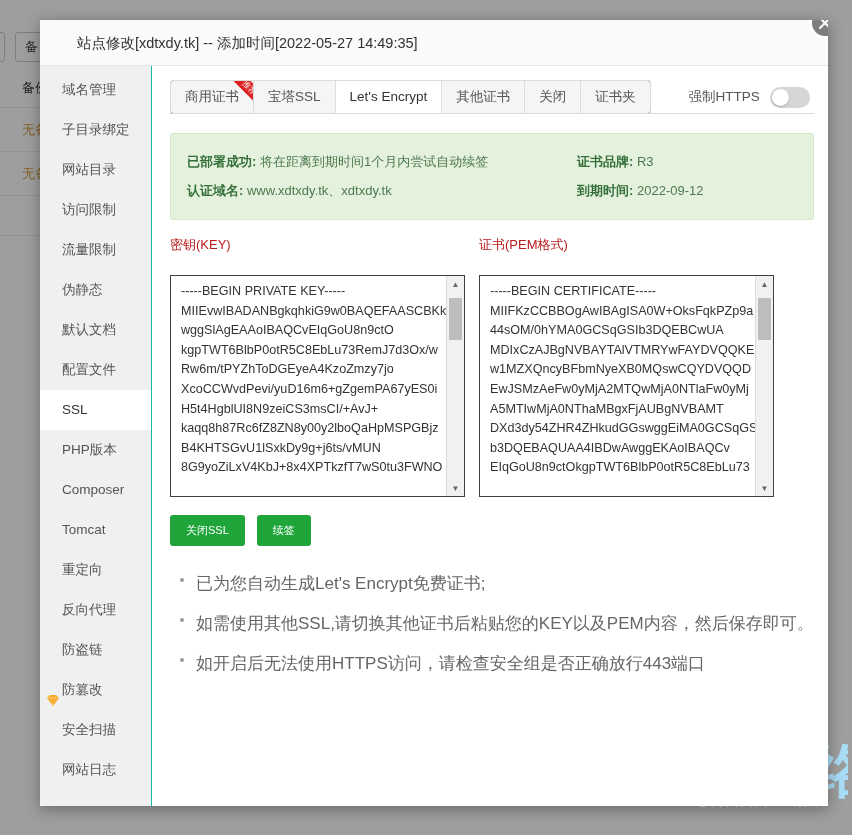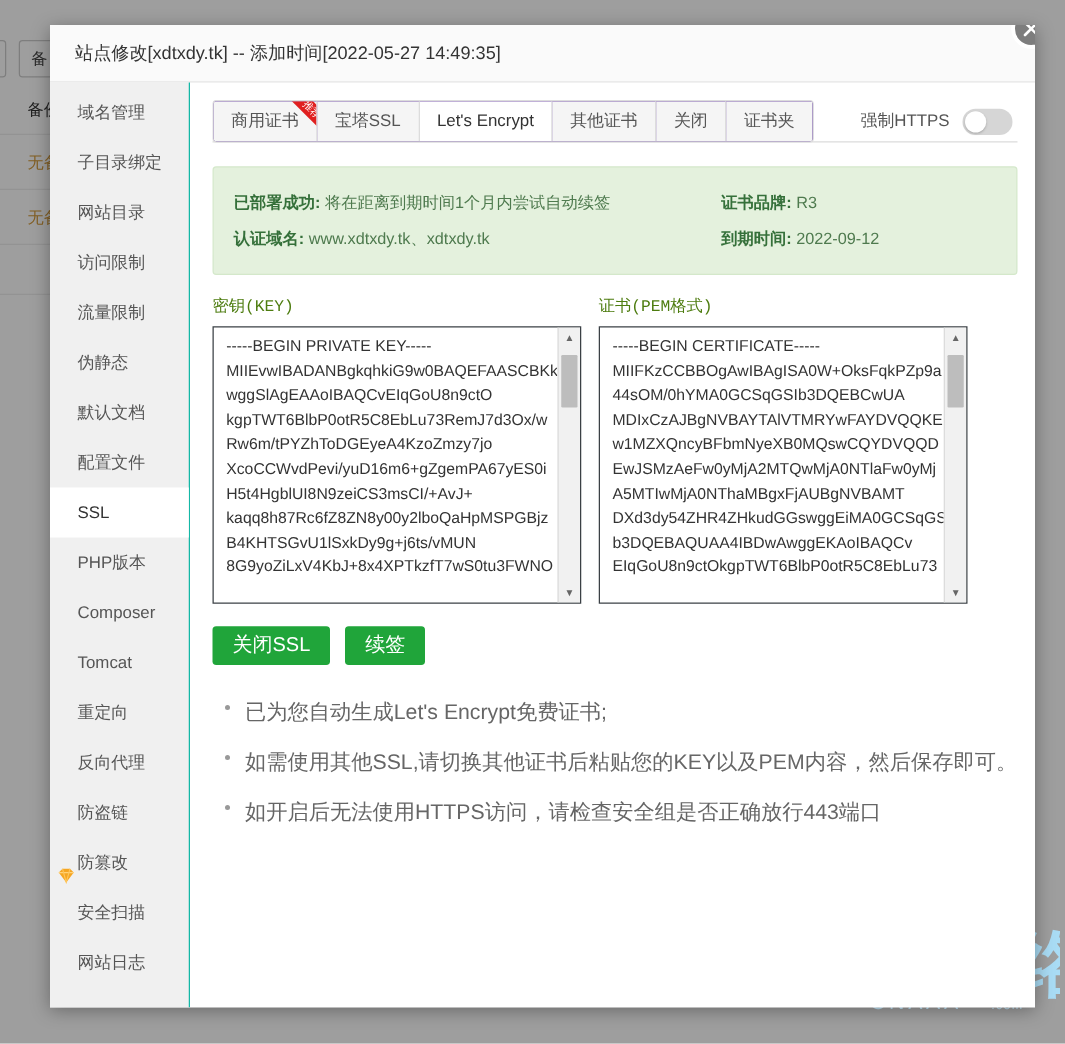--- a/index.html
+++ b/index.html
@@ -80,21 +80,21 @@
     top: 20px;
     width: 788px;
     height: 786px;
     background: #ffffff;
     box-shadow: 0 3px 14px rgba(0,0,0,0.35);
     overflow: hidden;
   }
   #modal-title {
     height: 46px;
     line-height: 46px;
-    padding-left: 20px;
+    padding-left: 37px;
     font-size: 14.5px;
     color: #333;
     background: #fafafa;
     border-bottom: 1px solid #e6e6e6;
     box-sizing: border-box;
     white-space: nowrap;
   }
   #close-btn {
     position: absolute;
     right: -13px;
@@ -259,24 +259,23 @@
 
   
   #ta-row {
     display: flex;
     gap: 14px;
     margin-top: 16px;
   }
   .ta-block { width: 295px; }
   .ta-label {
     font-size: 13px;
-    color: #4d7c0f;
-    margin-bottom: 7px;
+    color: #b91c1c;
+    margin-bottom: 21px;
     display: block;
-    font-family: Liberation Mono, monospace;
   }
   .ta-box {
     width: 295px;
     height: 222px;
     border: 1px solid #3b4045;
     background: #fff;
     box-sizing: border-box;
     display: flex;
     overflow: hidden;
   }
@@ -325,21 +324,21 @@
   #btn-row {
     margin-top: 18px;
     display: flex;
     gap: 12px;
   }
   .gbtn {
     background: #20a53a;
     color: #fff;
     border: none;
     border-radius: 3px;
-    font-size: 16px;
+    font-size: 11px;
     padding: 0 16px;
     height: 31px;
     line-height: 31px;
     cursor: pointer;
     font-family: "Liberation Sans", "DejaVu Sans", sans-serif;
   }
 
   
   #notes {
     margin-top: 26px;

